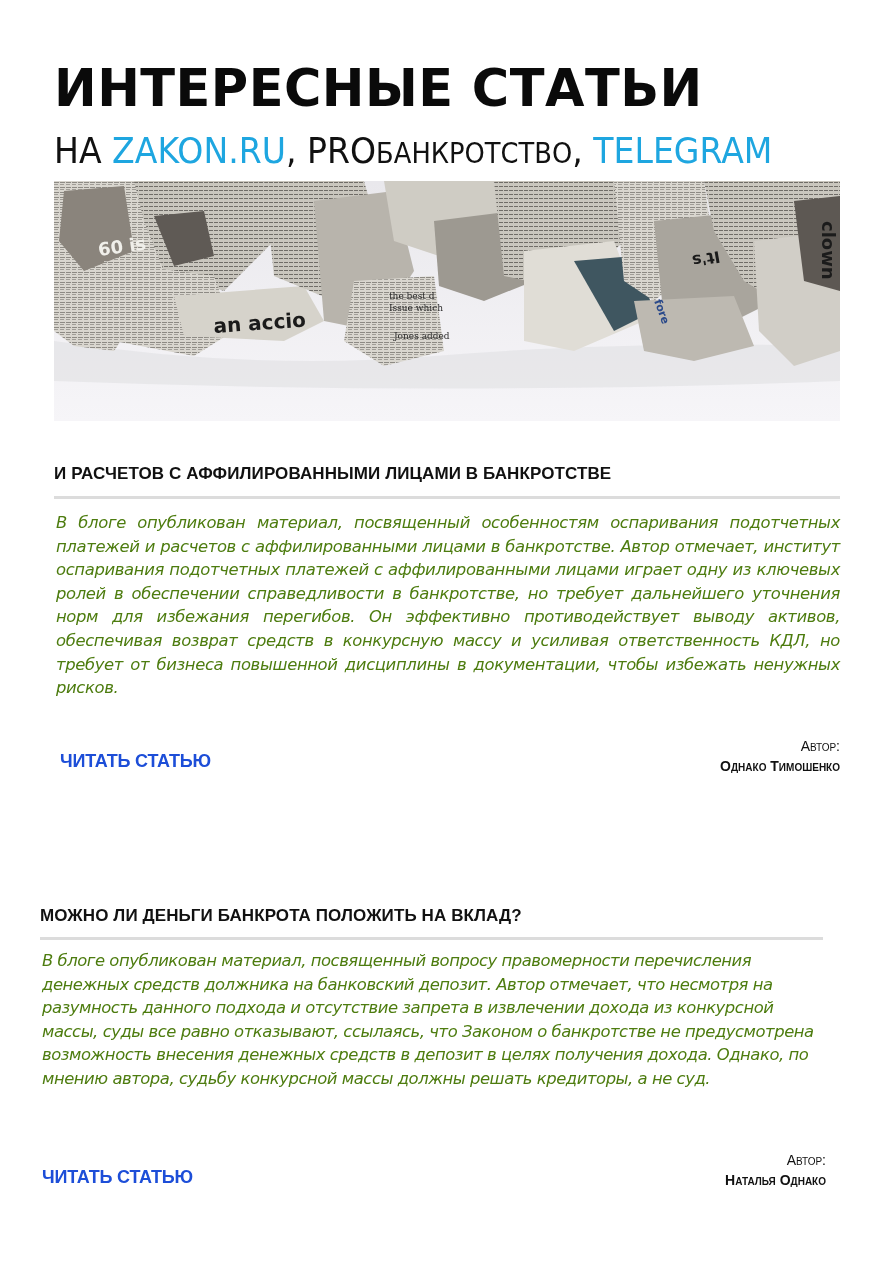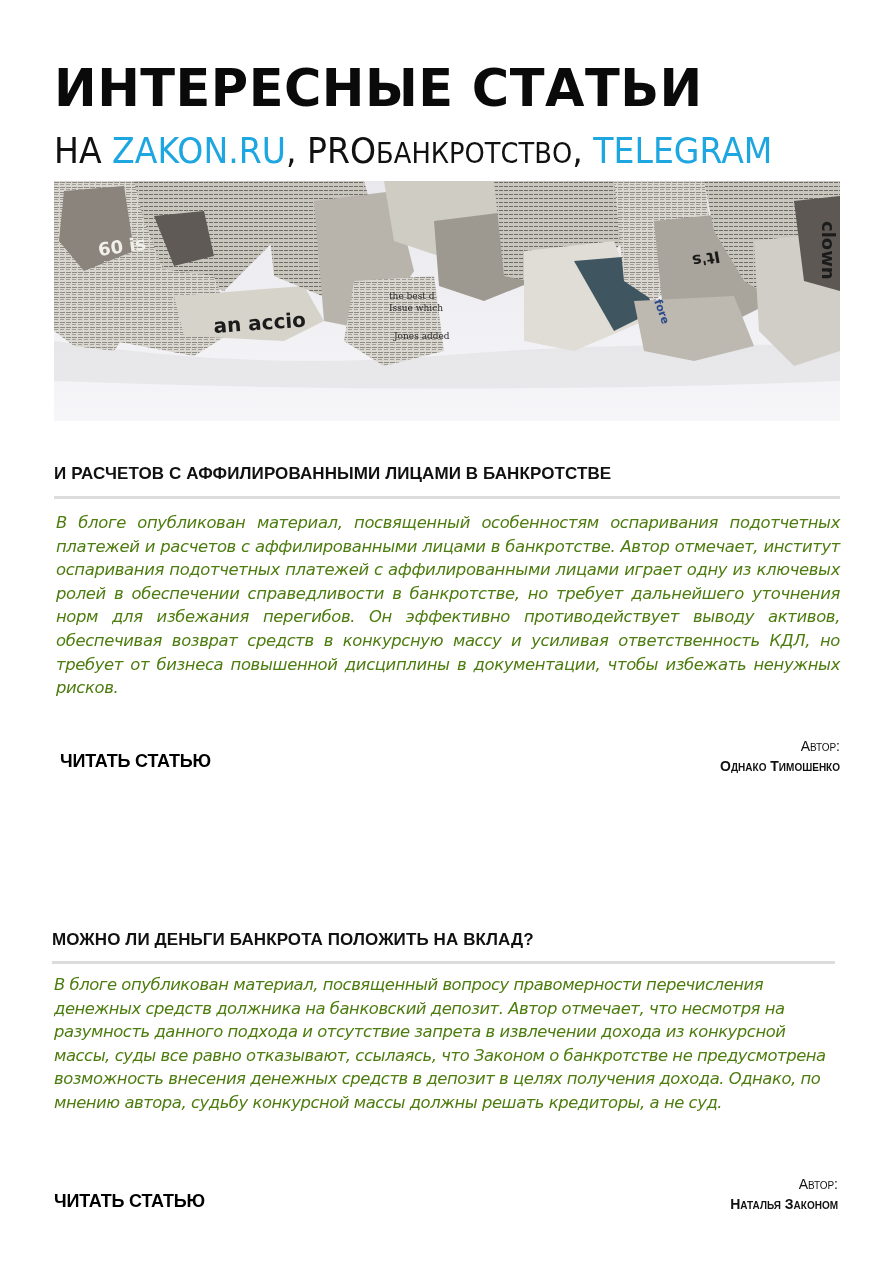--- a/index.html
+++ b/index.html
@@ -93,21 +93,21 @@
       line-height: 23.6px;
       color: #4d7c0f;
       text-align: justify;
       letter-spacing: -0.35px;
     }
     .read-link {
       position: absolute;
       font-family: "Liberation Sans", sans-serif;
       font-weight: 700;
       font-size: 18px;
-      color: #000000;
+      color: #1d4ed8;
       text-decoration: none;
       letter-spacing: -0.2px;
       cursor: pointer;
     }
     .author-block {
       position: absolute;
       right: 0;
       text-align: right;
       font-family: "Liberation Sans", sans-serif;
       font-weight: 700;
@@ -195,24 +195,24 @@
   </h2>
   <div class="divider" style="margin-top:11px;"></div>
   <p class="article-body" style="margin-top:12px; padding-left:2px; padding-right:0;">В блоге опубликован материал, посвященный особенностям оспаривания подотчетных платежей и расчетов с аффилированными лицами в банкротстве. Автор отмечает, институт оспаривания подотчетных платежей с аффилированными лицами играет одну из ключевых ролей в обеспечении справедливости в банкротстве, но требует дальнейшего уточнения норм для избежания перегибов. Он эффективно противодействует выводу активов, обеспечивая возврат средств в конкурсную массу и усиливая ответственность КДЛ, но требует от бизнеса повышенной дисциплины в документации, чтобы избежать ненужных рисков.</p>
   <a class="read-link" style="left:6px; top:310px;">ЧИТАТЬ СТАТЬЮ</a>
   <div class="author-block" style="top:296px;">
     <div class="author-label">Автор:</div>
     <div class="author-name">Однако Тимошенко</div>
   </div>
 </div>
 
-<div class="article" style="top:905px; left:52px; width:786px; height:300px;margin-top:24px;">
+<div class="article" style="top:905px; left:40px; width:786px; height:300px;">
   <h2 class="article-title">
     <span>МОЖНО ЛИ ДЕНЬГИ БАНКРОТА ПОЛОЖИТЬ НА ВКЛАД?</span>
   </h2>
   <div class="divider" style="margin-top:10px; width:783px;"></div>
   <p class="article-body" style="margin-top:9px; padding-left:2px; text-align:left; letter-spacing:-0.45px;">В блоге опубликован материал, посвященный вопросу правомерности перечисления денежных средств должника на банковский депозит. Автор отмечает, что несмотря на разумность данного подхода и отсутствие запрета в извлечении дохода из конкурсной массы, суды все равно отказывают, ссылаясь, что Законом о банкротстве не предусмотрена возможность внесения денежных средств в депозит в целях получения дохода. Однако, по мнению автора, судьбу конкурсной массы должны решать кредиторы, а не суд.</p>
   <a class="read-link" style="left:2px; top:262px;">ЧИТАТЬ СТАТЬЮ</a>
   <div class="author-block" style="top:246px;">
     <div class="author-label">Автор:</div>
-    <div class="author-name">Наталья Законом</div>
+    <div class="author-name">Наталья Однако</div>
   </div>
 </div>
 
 </body></html>

